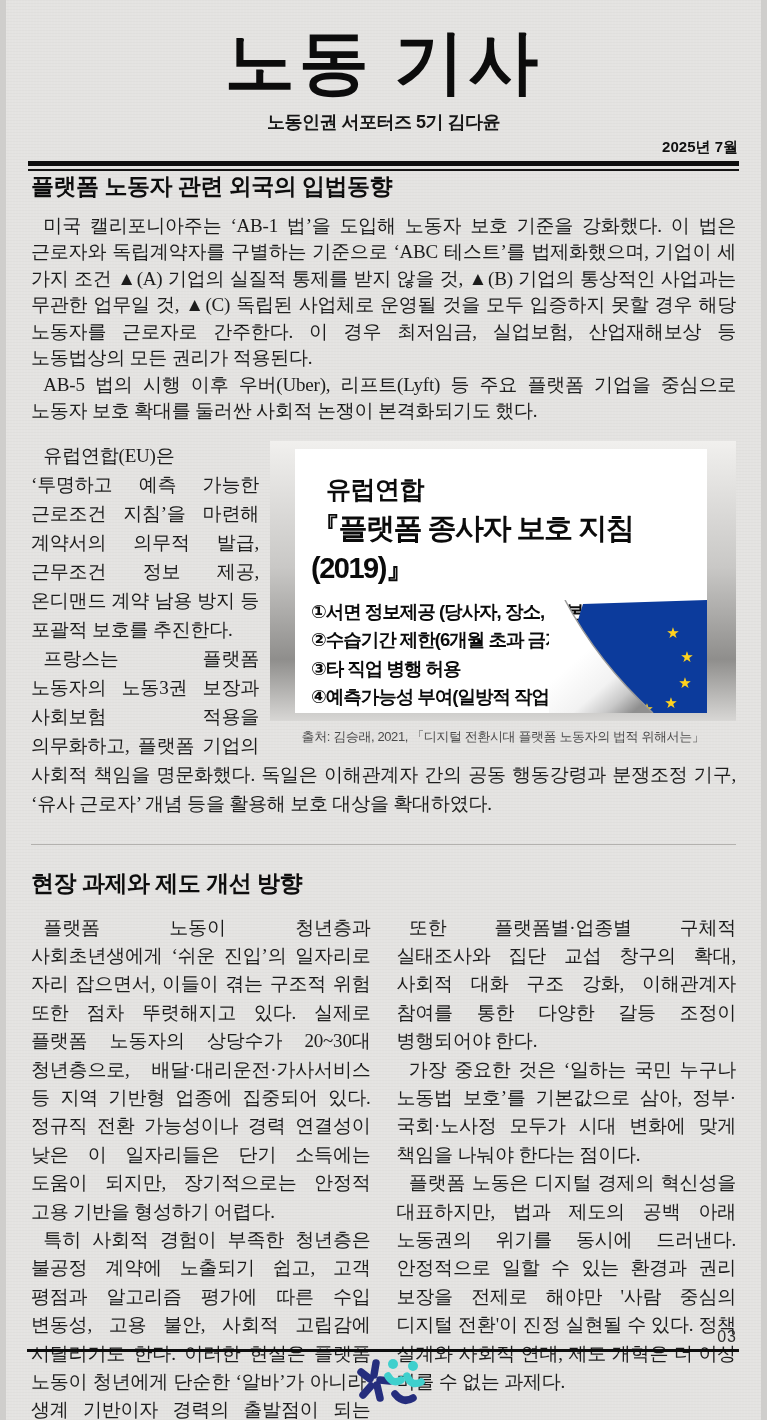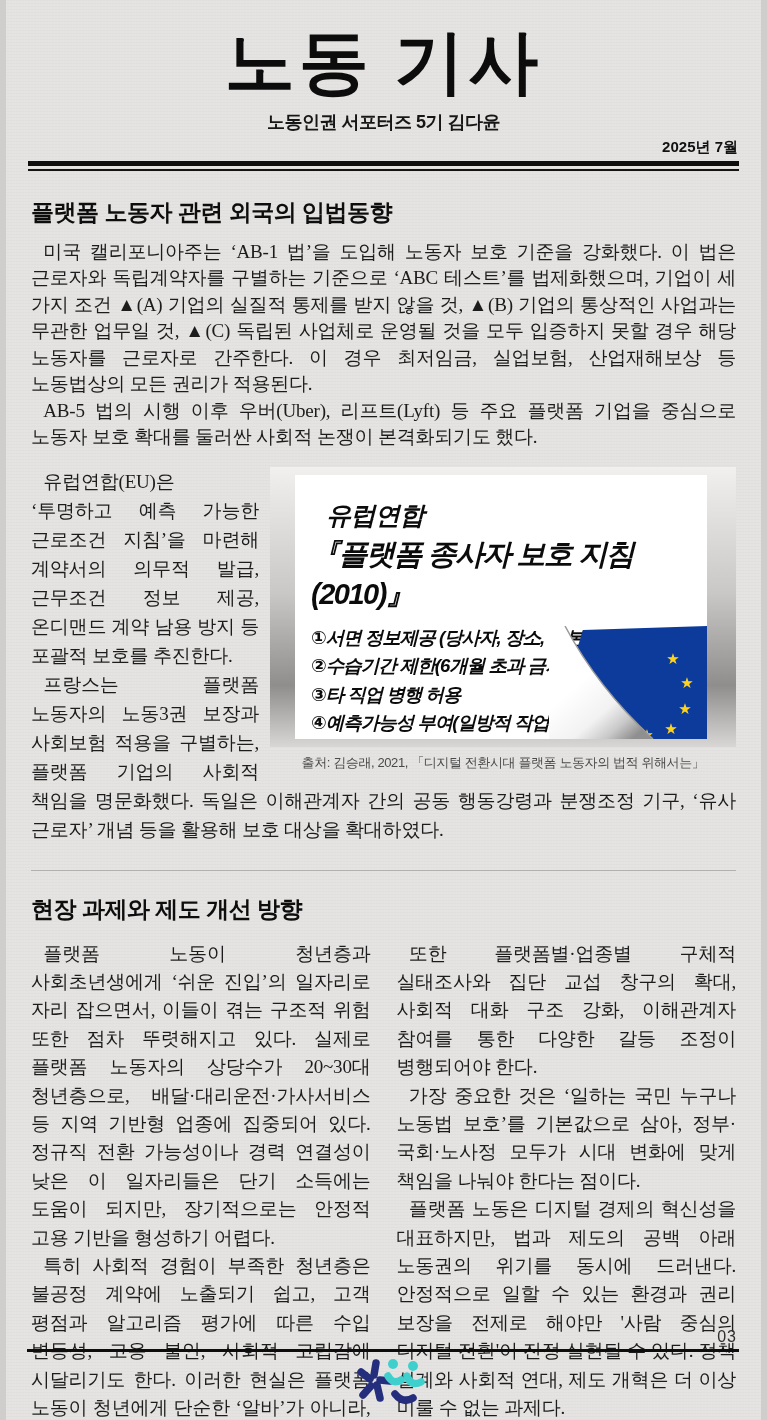--- a/index.html
+++ b/index.html
@@ -35,41 +35,40 @@
   }
   .rule-double { margin:4px 22px 0 22px; border-top:5px solid #0e0e0e; }
   .rule-double .thin { height:2px; background:#141414; margin-top:3px; }
 
   
   .content { margin:0 25px; }
   .sec-heading {
     font-family:"Liberation Sans","DejaVu Sans",sans-serif;
     font-weight:800; font-size:23px; color:#0d0d0d; letter-spacing:-0.5px;
   }
-  .sec1-heading { margin-top:26px; }
+  .sec1-heading { }
   p.body {
     font-size:19px; line-height:26.5px; text-align:justify;
     text-indent:0.65em; color:#1c1c1c; word-break:keep-all; letter-spacing:-0.2px;
   }
   .sec1-paras { margin-top:11px; }
 
   
   .media-row { margin-top:16px; display:flow-root; }
   .figure { float:right; width:466px; margin-left:11px; }
   .photo {
     height:280px;
     background:linear-gradient(180deg,#f1f0ee 0%, #c9c8c6 45%, #8f8e8c 78%, #d8d7d5 100%);
     display:flex; padding:8px 29px 8px 25px;
   }
   .eu-card {
     flex:1; background:#ffffff; position:relative; overflow:hidden;
     padding:24px 8px 20px 16px;
     font-family:"Liberation Sans","DejaVu Sans",sans-serif;
     color:#0b0b0b;
-    font-style:italic;
   }
   .eu-card-t1 { font-weight:800; font-size:25px; margin-left:15px; letter-spacing:-0.5px; }
   .eu-card-t2 { font-weight:800; font-size:29px; margin-top:3px; letter-spacing:-1.5px; }
   .eu-list { margin-top:9px; }
   .eu-list-item {
     font-weight:700; font-size:18.5px; line-height:28.5px; letter-spacing:-1px;
     white-space:nowrap;
   }
   .eu-corner { position:absolute; right:0; bottom:0; width:158px; height:113px; }
   .eu-text-col p { line-height:29px; }
@@ -114,21 +113,21 @@
     <div class="sec1-paras">
       <p class="body">미국 캘리포니아주는 ‘AB-1 법’을 도입해 노동자 보호 기준을 강화했다. 이 법은 근로자와 독립계약자를 구별하는 기준으로 ‘ABC 테스트’를 법제화했으며, 기업이 세 가지 조건 ▲(A) 기업의 실질적 통제를 받지 않을 것, ▲(B) 기업의 통상적인 사업과는 무관한 업무일 것, ▲(C) 독립된 사업체로 운영될 것을 모두 입증하지 못할 경우 해당 노동자를 근로자로 간주한다. 이 경우 최저임금, 실업보험, 산업재해보상 등 노동법상의 모든 권리가 적용된다.</p>
       <p class="body">AB-5 법의 시행 이후 우버(Uber), 리프트(Lyft) 등 주요 플랫폼 기업을 중심으로 노동자 보호 확대를 둘러싼 사회적 논쟁이 본격화되기도 했다.</p>
     </div>
 
     <div class="media-row">
       <figure class="figure">
         <div class="photo">
           <div class="eu-card">
             <div class="eu-card-t1">유럽연합</div>
-            <div class="eu-card-t2">『플랫폼 종사자 보호 지침(2010)』</div>
+            <div class="eu-card-t2">『플랫폼 종사자 보호 지침(2019)』</div>
             <div class="eu-list">
               <div class="eu-list-item">①서면 정보제공 (당사자, 장소, 기본금액 등 18개 항목)</div>
               <div class="eu-list-item">②수습기간 제한(6개월 초과 금지)</div>
               <div class="eu-list-item">③타 직업 병행 허용</div>
               <div class="eu-list-item">④예측가능성 부여(일방적 작업 취소 등 금지)</div>
               <div class="eu-list-item">⑤온디맨드계약 보충조항(일정 요건땐 근로계약 간주)</div>
 
             </div>
 
             <div class="eu-corner">
@@ -156,21 +155,21 @@
                 <path d="M16,0 C34,34 62,74 104,113 L0,113 L0,0 Z" fill="url(#curlG)"></path>
                 <path d="M16,0 C34,34 62,74 104,113" fill="none" stroke="#9a9a9a" stroke-width="1.5"></path>
               </svg>
             </div>
           </div>
         </div>
         <figcaption class="figure-caption">출처: 김승래, 2021, 「디지털 전환시대 플랫폼 노동자의 법적 위해서는」</figcaption>
       </figure>
       <div class="eu-text-col">
         <p class="body">유럽연합(EU)은 ‘투명하고 예측 가능한 근로조건 지침’을 마련해 계약서의 의무적 발급, 근무조건 정보 제공, 온디맨드 계약 남용 방지 등 포괄적 보호를 추진한다.</p>
-        <p class="body">프랑스는 플랫폼 노동자의 노동3권 보장과 사회보험 적용을 구별하는, 플랫폼 기업의 사회적 책임을 명문화했다. 독일은 이해관계자 간의 공동 행동강령과 분쟁조정 기구, ‘유사 근로자’ 개념 등을 활용해 보호 대상을 확대하였다.</p>
+        <p class="body">프랑스는 플랫폼 노동자의 노동3권 보장과 사회보험 적용을 의무화하고, 플랫폼 기업의 사회적 책임을 명문화했다. 독일은 이해관계자 간의 공동 행동강령과 분쟁조정 기구, ‘유사 근로자’ 개념 등을 활용해 보호 대상을 확대하였다.</p>
       </div>
     </div>
   </div>
 
   <div class="thin-rule"></div>
 
   <div class="content">
     <h2 class="sec-heading sec2-heading">현장 과제와 제도 개선 방향</h2>
     <div class="cols">
       <div class="col">

